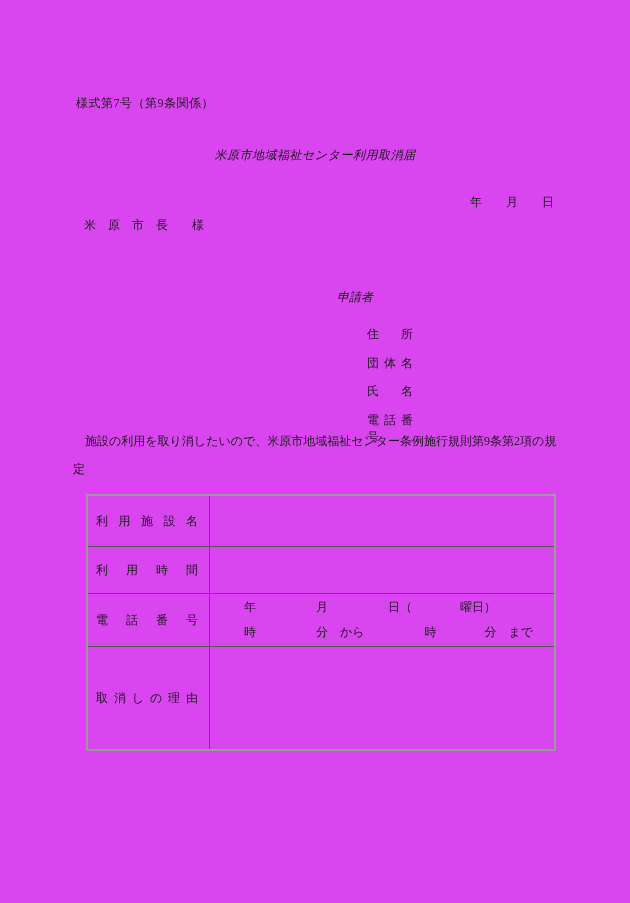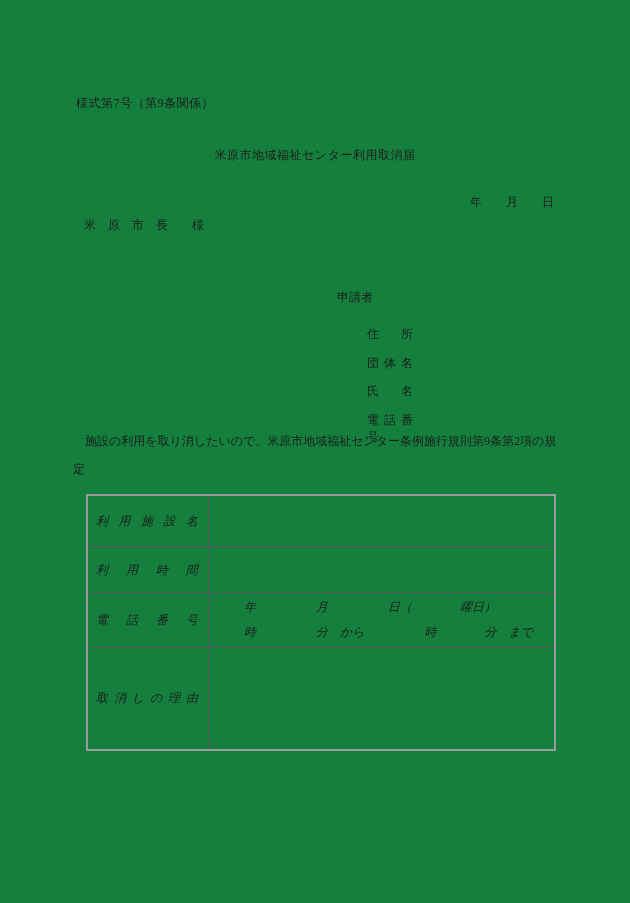--- a/index.html
+++ b/index.html
@@ -4,58 +4,60 @@
 <style>
   html, body {
     margin: 0;
     padding: 0;
     background: #ffffff;
   }
   .page {
     position: relative;
     width: 630px;
     height: 903px;
-    background: #15803d;
+    background: #d946ef;
     font-family: "Liberation Serif", "DejaVu Serif", serif;
     color: #1c1c1c;
     font-size: 12px;
     overflow: hidden;
   }
   .form-number {
     position: absolute;
     left: 76px;
     top: 95px;
     letter-spacing: 0.5px;
   }
   .doc-title {
     position: absolute;
     left: 0;
     top: 147px;
     width: 100%;
     text-align: center;
     letter-spacing: 0.5px;
+    font-style: italic;
   }
   .date-line {
     position: absolute;
     right: 76px;
     top: 194px;
   }
   .addressee {
     position: absolute;
     left: 84px;
     top: 217px;
     text-align: center;
   }
   .applicant {
     position: absolute;
     left: 337px;
     top: 289px;
   }
   .app-heading {
     margin-bottom: 20px;
+    font-style: italic;
   }
   .app-field {
     margin-left: 11px;
     margin-top: 11.5px;
   }
   .jspread {
     display: inline-block;
     width: 46px;
     text-align: justify;
     text-align-last: justify;
@@ -75,21 +77,20 @@
     top: 494px;
     width: 470px;
     border-collapse: collapse;
     table-layout: fixed;
     border: 2px solid #9b9b9b;
   }
   .cancel-table td {
     border: 1px solid #565656;
     vertical-align: middle;
     font-size: 12px;
-    font-style: italic;
   }
   .cancel-table td.lbl {
     width: 102px;
     padding: 0 11px 0 8px;
     text-align: justify;
     text-align-last: justify;
   }
   .cancel-table td.val {
     padding-left: 10px;
     margin-top: 24px;

